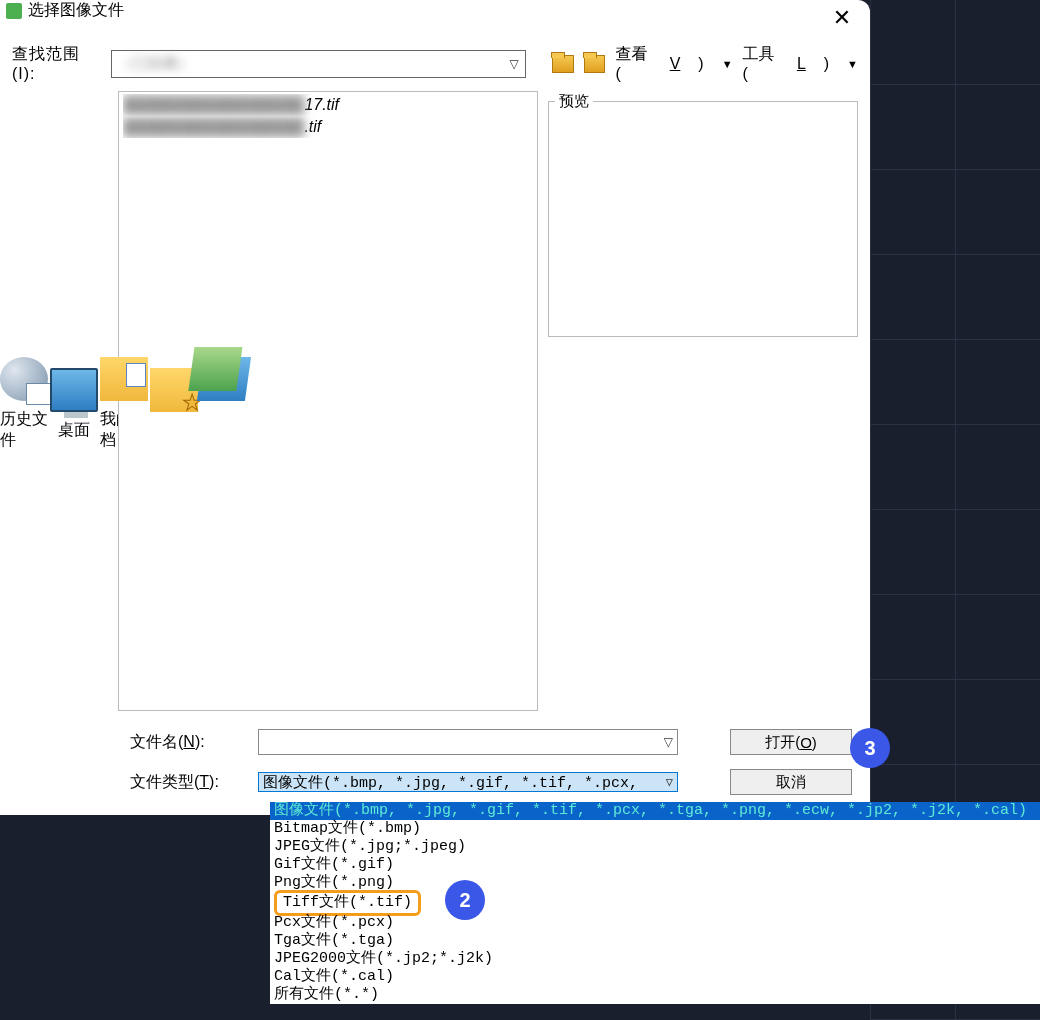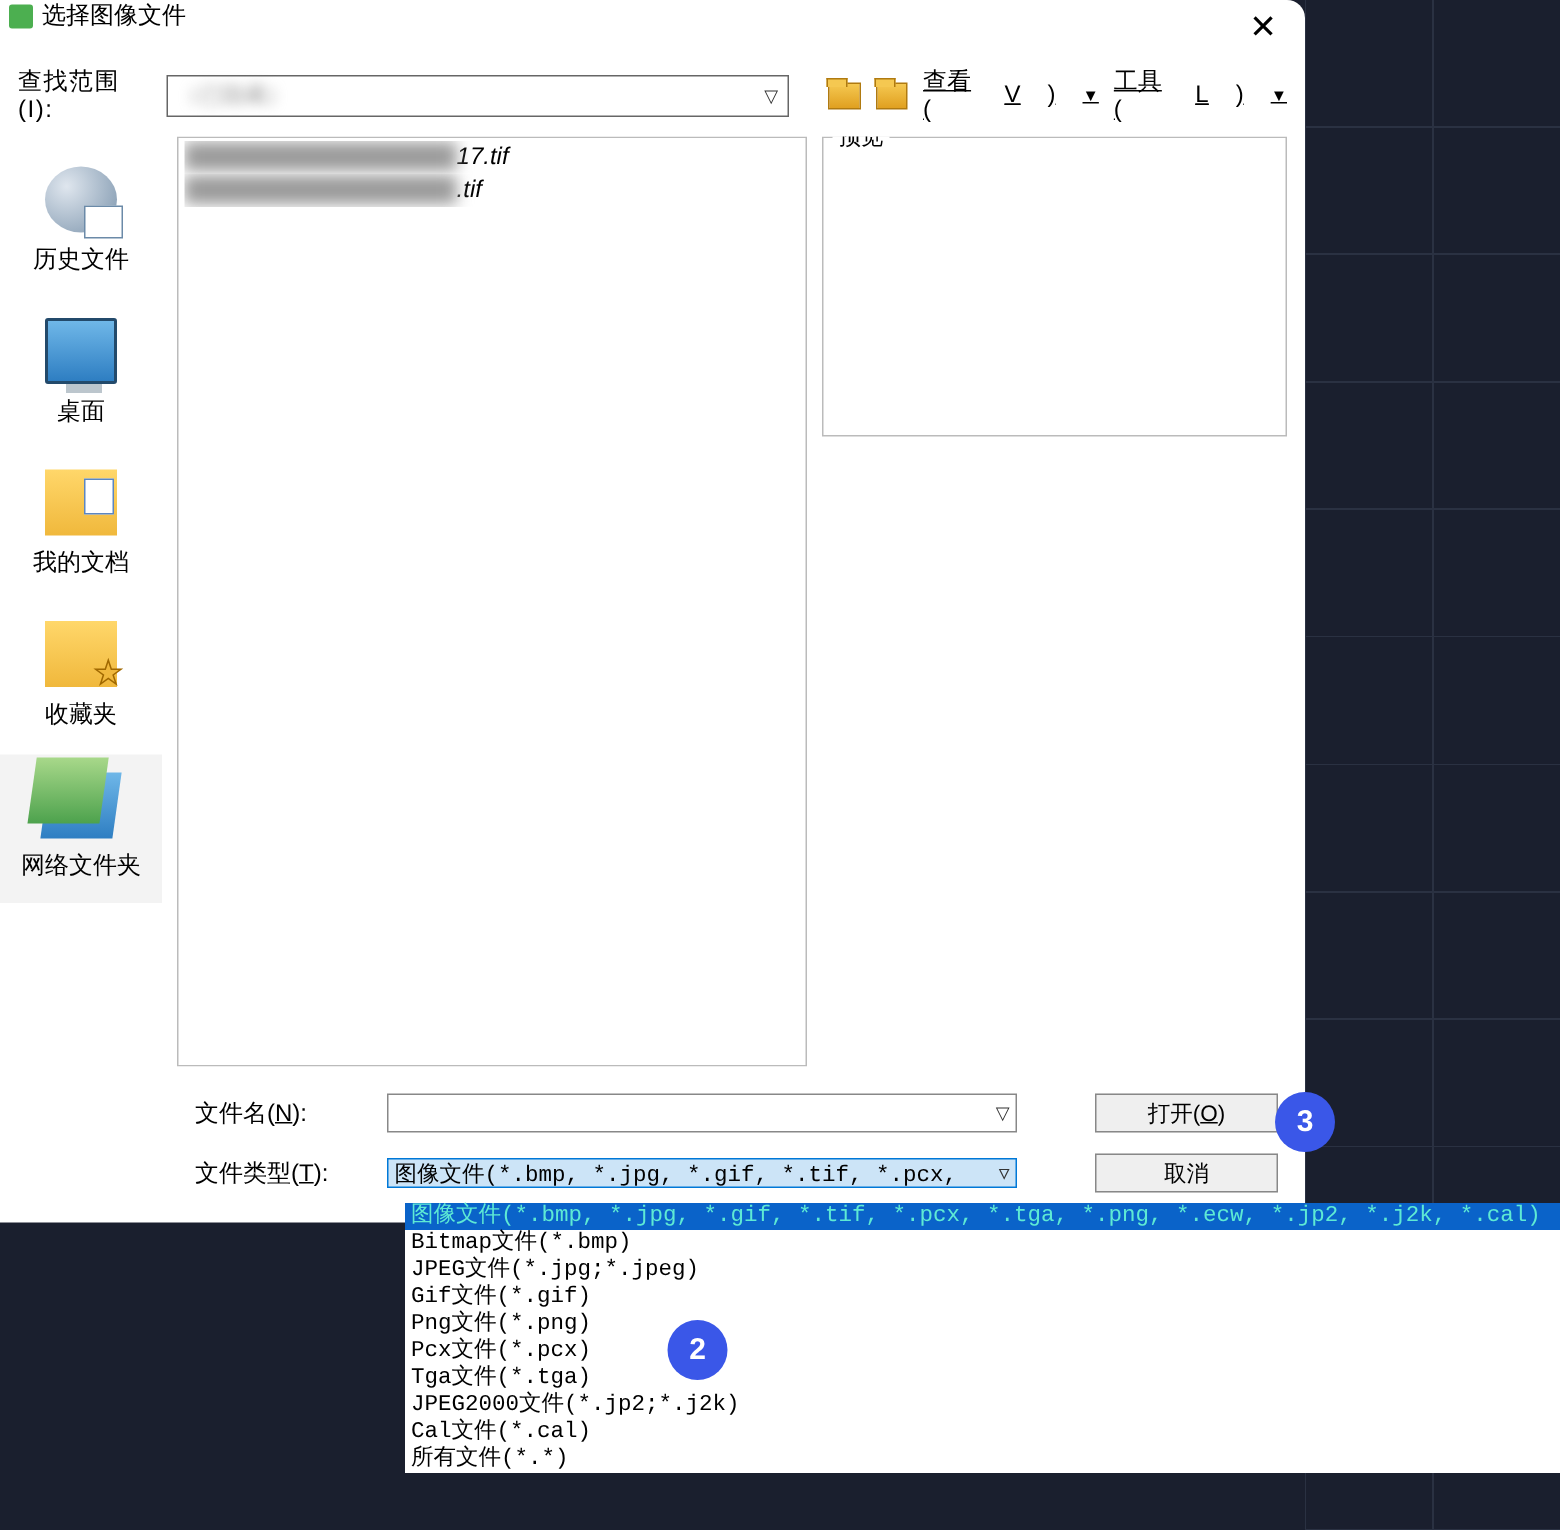--- a/index.html
+++ b/index.html
@@ -85,35 +85,33 @@
   width:12px; height:5px;
   background:#f5c851;
   border:1px solid #b07a10;
   border-bottom:none;
 }
 .tb-link {
   display: inline-flex;
   align-items: center;
   gap: 18px;
   cursor: pointer;
-  text-decoration: underline;
 }
 .tb-link .key { text-decoration: underline; }
 .tb-arrow { font-size: 11px; }
 
 .main-row {
   display: flex;
   flex: 1;
   overflow: hidden;
 }
 .sidebar {
   width: 108px;
   background: #fff;
   display: flex;
-  flex-direction: column;
   align-items: center;
   padding-top: 8px;
   gap: 2px;
 }
 .side-item {
   width: 100%;
   display: flex;
   flex-direction: column;
   align-items: center;
   padding: 12px 0 14px;
@@ -179,22 +177,22 @@
   overflow: hidden;
   font-style: italic;
 }
 .file-row .blur { filter: blur(5px); color: #999; }
 .preview-pane {
   flex: 1;
   padding: 0 12px 0 0;
 }
 .preview-box {
   border: 1px solid #bbb;
-  height: 200px;
-  margin-top: 0;
+  height: 236px;
+  margin-top: 10px;
   position: relative;
 }
 .preview-label {
   position: absolute;
   left: 6px; top: -10px;
   background:#fff;
   padding: 0 4px;
   font-size: 15px;
 }
 
@@ -394,20 +392,21 @@
     </div>
   </div>
 </div>
 
 <div class="dropdown-list">
   <div class="opt selected">图像文件(*.bmp, *.jpg, *.gif, *.tif, *.pcx, *.tga, *.png, *.ecw, *.jp2, *.j2k, *.cal)</div>
   <div class="opt">Bitmap文件(*.bmp)</div>
   <div class="opt">JPEG文件(*.jpg;*.jpeg)</div>
   <div class="opt">Gif文件(*.gif)</div>
   <div class="opt">Png文件(*.png)</div>
+  <div class="opt"><span class="opt-highlight">Tiff文件(*.tif)</span></div>
   <div class="opt">Pcx文件(*.pcx)</div>
   <div class="opt">Tga文件(*.tga)</div>
   <div class="opt">JPEG2000文件(*.jp2;*.j2k)</div>
   <div class="opt">Cal文件(*.cal)</div>
   <div class="opt">所有文件(*.*)</div>
 </div>
 
 <div class="badge badge2">2</div>
 <div class="badge badge3">3</div>
 

